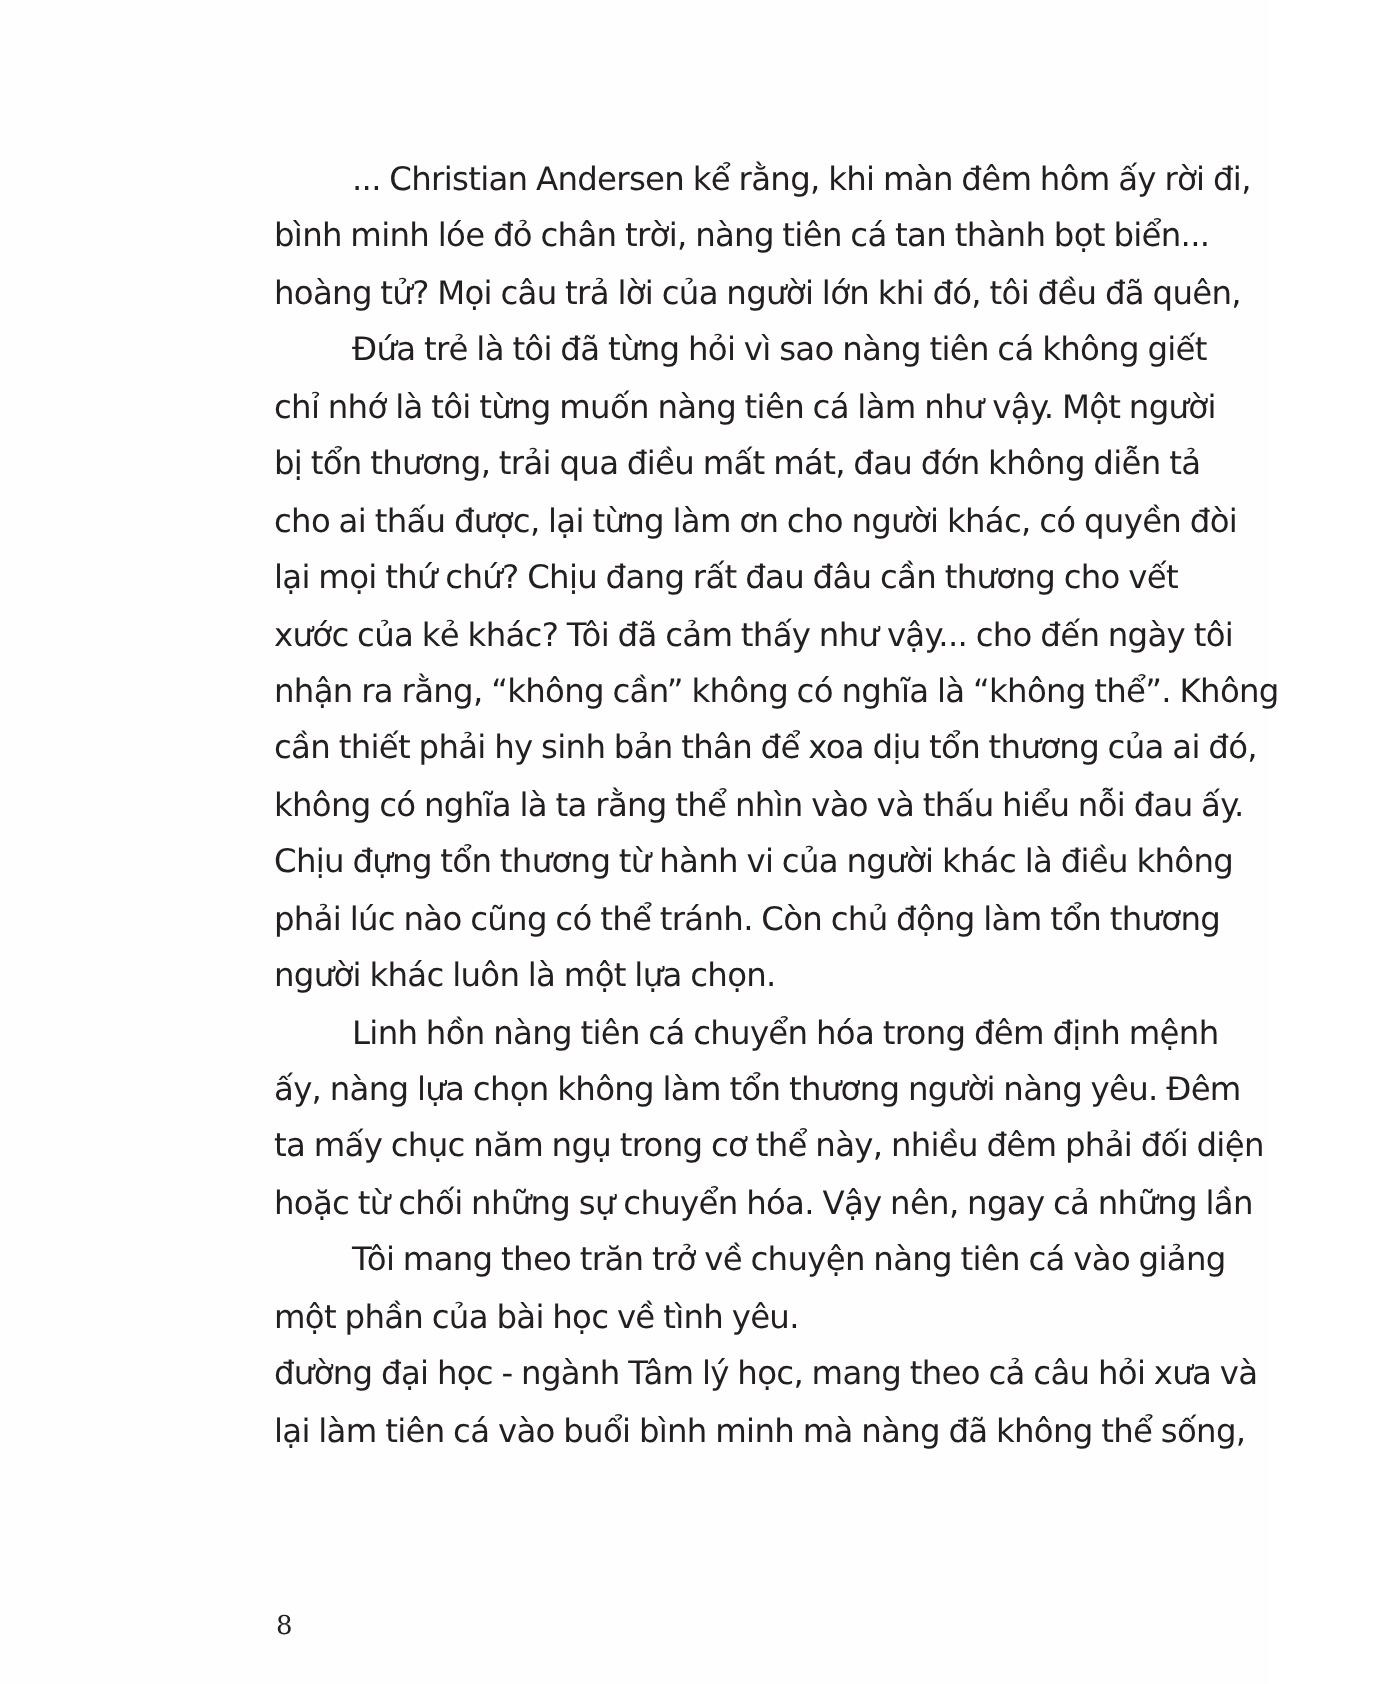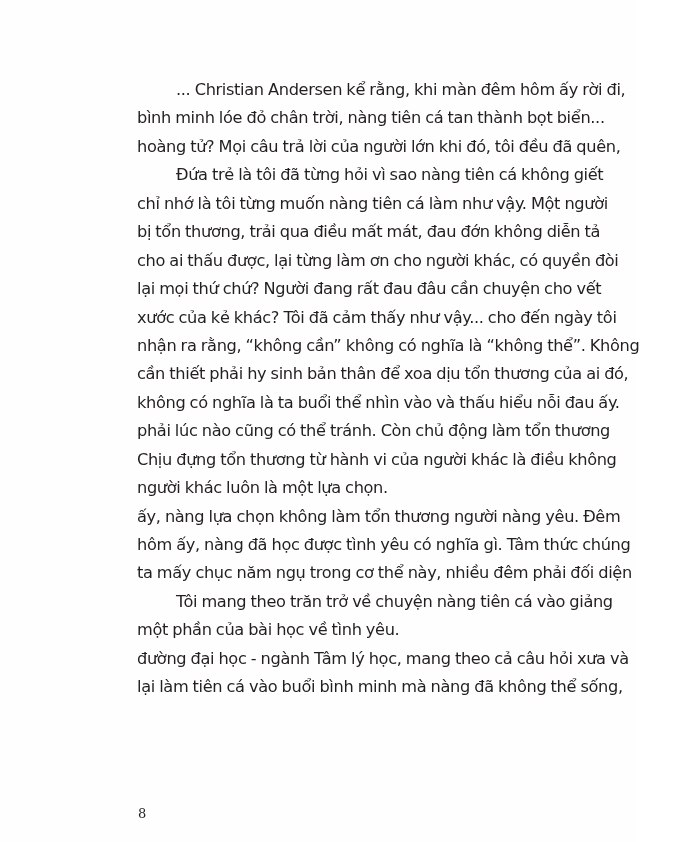--- a/index.html
+++ b/index.html
@@ -26,30 +26,31 @@
 
 <div class="page">
   <div class="text-block" id="text-block">
       <span class="line indent">... Christian Andersen kể rằng, khi màn đêm hôm ấy rời đi,</span>
       <span class="line last">bình minh lóe đỏ chân trời, nàng tiên cá tan thành bọt biển...</span>
       <span class="line">hoàng tử? Mọi câu trả lời của người lớn khi đó, tôi đều đã quên,</span>
       <span class="line indent">Đứa trẻ là tôi đã từng hỏi vì sao nàng tiên cá không giết</span>
       <span class="line">chỉ nhớ là tôi từng muốn nàng tiên cá làm như vậy. Một người</span>
       <span class="line">bị tổn thương, trải qua điều mất mát, đau đớn không diễn tả</span>
       <span class="line">cho ai thấu được, lại từng làm ơn cho người khác, có quyền đòi</span>
-      <span class="line">lại mọi thứ chứ? Người đang rất đau đâu cần chuyện cho vết</span>
+      <span class="line">lại mọi thứ chứ? Chịu đang rất đau đâu cần thương cho vết</span>
       <span class="line">xước của kẻ khác? Tôi đã cảm thấy như vậy... cho đến ngày tôi</span>
       <span class="line">nhận ra rằng, “không cần” không có nghĩa là “không thể”. Không</span>
       <span class="line">cần thiết phải hy sinh bản thân để xoa dịu tổn thương của ai đó,</span>
-      <span class="line">không có nghĩa là ta buổi thể nhìn vào và thấu hiểu nỗi đau ấy.</span>
+      <span class="line">không có nghĩa là ta rằng thể nhìn vào và thấu hiểu nỗi đau ấy.</span>
+      <span class="line">Chịu đựng tổn thương từ hành vi của người khác là điều không</span>
       <span class="line">phải lúc nào cũng có thể tránh. Còn chủ động làm tổn thương</span>
-      <span class="line">Chịu đựng tổn thương từ hành vi của người khác là điều không</span>
       <span class="line last">người khác luôn là một lựa chọn.</span>
+      <span class="line indent">Linh hồn nàng tiên cá chuyển hóa trong đêm định mệnh</span>
       <span class="line">ấy, nàng lựa chọn không làm tổn thương người nàng yêu. Đêm</span>
-      <span class="line">hôm ấy, nàng đã học được tình yêu có nghĩa gì. Tâm thức chúng</span>
       <span class="line">ta mấy chục năm ngụ trong cơ thể này, nhiều đêm phải đối diện</span>
+      <span class="line">hoặc từ chối những sự chuyển hóa. Vậy nên, ngay cả những lần</span>
       <span class="line indent">Tôi mang theo trăn trở về chuyện nàng tiên cá vào giảng</span>
       <span class="line last">một phần của bài học về tình yêu.</span>
       <span class="line">đường đại học - ngành Tâm lý học, mang theo cả câu hỏi xưa và</span>
       <span class="line">lại làm tiên cá vào buổi bình minh mà nàng đã không thể sống,</span>
     </div>
   <div class="page-number">8</div>
 </div>
 
 </body></html>

